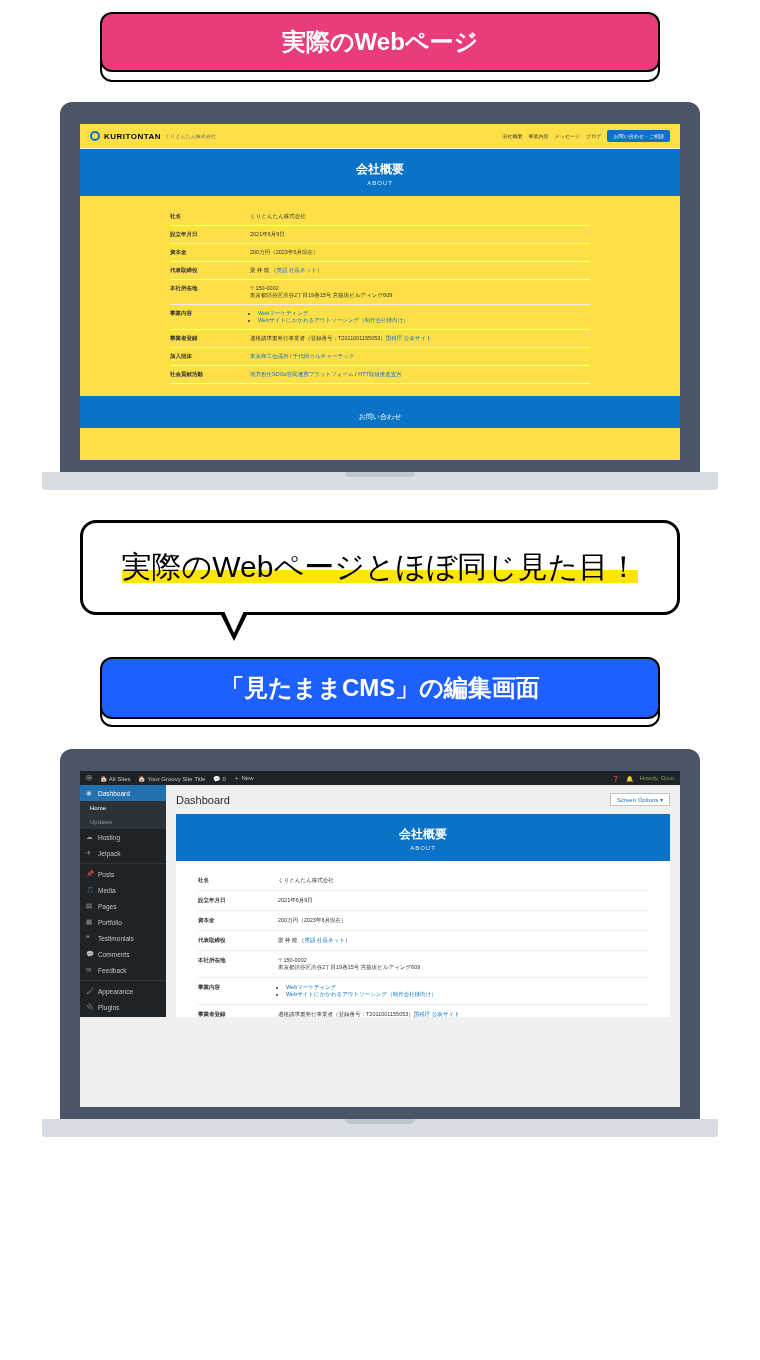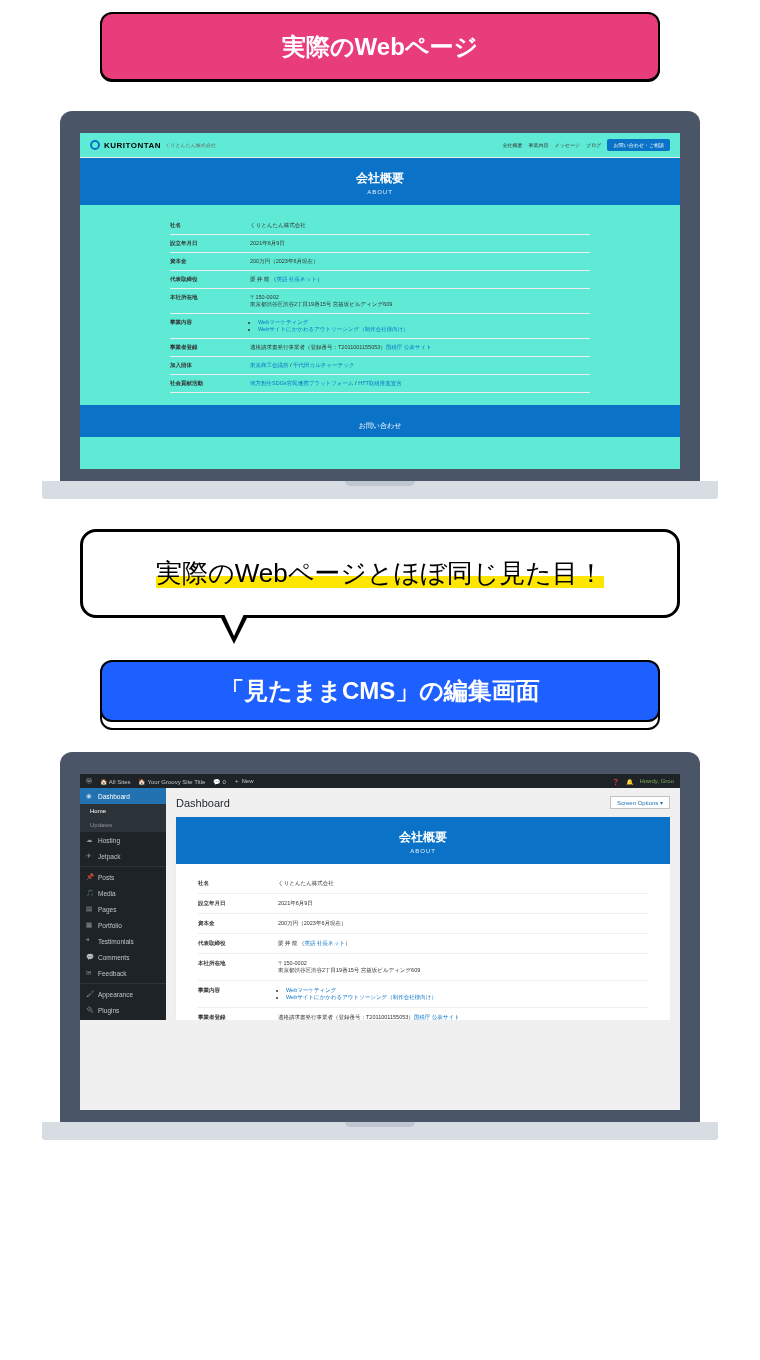--- a/index.html
+++ b/index.html
@@ -1,26 +1,26 @@
 <!DOCTYPE html>
 <html><head>
 <meta charset="utf-8">
 <style>
 * { box-sizing: border-box; margin: 0; padding: 0; }
 body { font-family: "Hiragino Sans", "Hiragino Kaku Gothic ProN", Meiryo, sans-serif; background: #fff; width: 760px; margin: 0 auto; }
 
 
 .pink-banner-wrap { margin: 12px auto 30px; width: 560px; position: relative; }
 .pink-banner-shadow { position: absolute; top: 8px; left: 0; right: 0; height: 62px; border: 2px solid #000; border-radius: 12px; background: #fff; }
-.pink-banner { position: relative; background: #e83d7a; border: 2px solid #000; border-radius: 12px; height: 69px; display: flex; align-items: center; justify-content: center; color: #fff; font-size: 24px; font-weight: 600; }
+.pink-banner { position: relative; background: #e83d7a; border: 2px solid #000; border-radius: 12px; height: 60px; display: flex; align-items: center; justify-content: center; color: #fff; font-size: 24px; font-weight: 600; }
 
 
 .laptop-wrap { width: 640px; margin: 0 auto 30px; }
 .laptop-screen { background: #4a5568; border-radius: 12px 12px 0 0; padding: 22px 20px 12px; }
-.laptop-inner { background: #5eead4; height: 336px; overflow: hidden; font-size: 6px; }
+.laptop-inner { background: #fde047; height: 336px; overflow: hidden; font-size: 6px; }
 .laptop-base { background: #d8dde3; height: 18px; border-radius: 0 0 3px 3px; margin: 0 -18px; position: relative; }
 .laptop-base::before { content:""; position:absolute; top:0; left:50%; transform:translateX(-50%); width:70px; height:5px; background:#c0c6cf; border-radius:0 0 6px 6px; }
 
 
 .site-hdr { display:flex; align-items:center; padding:6px 10px; border-bottom:1px solid #eee; }
 .site-logo-dot { width:10px; height:10px; border:2px solid #0a73c7; border-radius:50%; margin-right:4px; }
 .site-logo { font-weight:700; font-size:8px; letter-spacing:0.5px; }
 .site-logo-sub { font-size:5px; color:#666; margin-left:4px; }
 .site-nav { margin-left:auto; display:flex; gap:6px; font-size:5px; align-items:center; }
 .site-nav a { color:#333; }
@@ -36,21 +36,21 @@
 .info-row { display:flex; border-bottom:1px solid #eee; padding:5px 0; font-size:5.5px; }
 .info-label { width:80px; color:#333; font-weight:600; }
 .info-val { flex:1; color:#333; }
 .info-val .link { color:#0a73c7; }
 .info-val ul { list-style: disc; margin-left: 8px; }
 
 .page-footer { background:#0a73c7; height:32px; margin-top:8px; color:#fff; text-align:center; font-size:7px; padding-top:16px; }
 
 
 .bubble-wrap { width:600px; margin: 30px auto 0; position:relative; }
-.bubble { border:3px solid #000; border-radius:16px; background:#fff; padding:24px 20px; text-align:center; font-size:26px; font-weight:500; position:relative; }
+.bubble { border:3px solid #000; border-radius:16px; background:#fff; padding:24px 20px; text-align:center; font-size:30px; font-weight:500; position:relative; }
 .bubble .hl { background: linear-gradient(transparent 60%, #ffe600 60%); }
 .bubble-tail { position:absolute; left:140px; bottom:-26px; width:0; height:0; border-left:14px solid transparent; border-right:14px solid transparent; border-top:28px solid #000; }
 .bubble-tail::after { content:""; position:absolute; left:-10px; top:-30px; width:0; height:0; border-left:10px solid transparent; border-right:10px solid transparent; border-top:22px solid #fff; }
 
 
 .blue-banner-wrap { margin: 42px auto 30px; width: 560px; position: relative; text-align: right; }
 .blue-banner-shadow { position:absolute; top:8px; left:0; right:0; height:62px; border:2px solid #000; border-radius:12px; background:#fff; }
 .blue-banner { position:relative; background:#1d5fff; border:2px solid #000; border-radius:12px; height:62px; display:flex; align-items:center; justify-content:center; color:#fff; font-size:24px; font-weight:600; }
 
 

